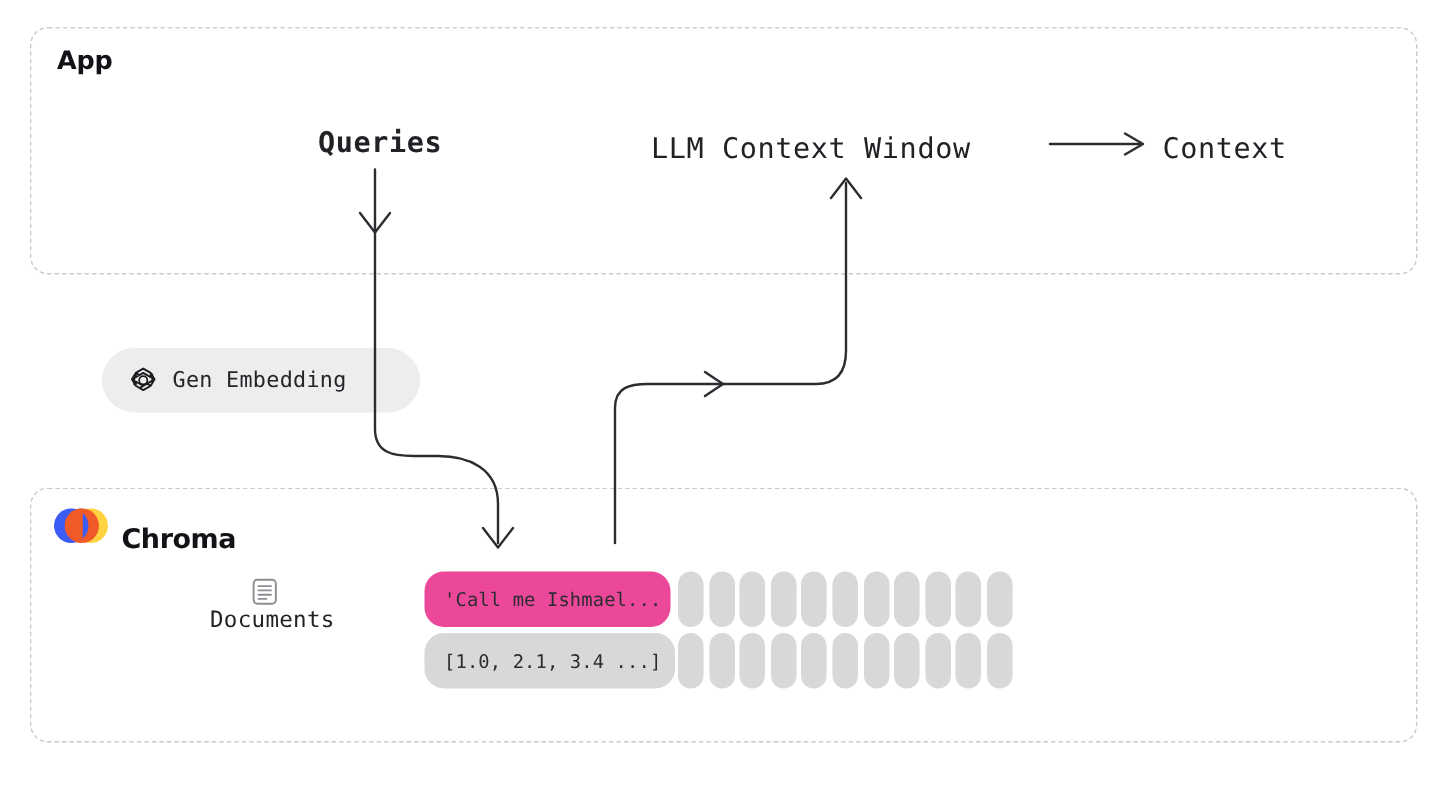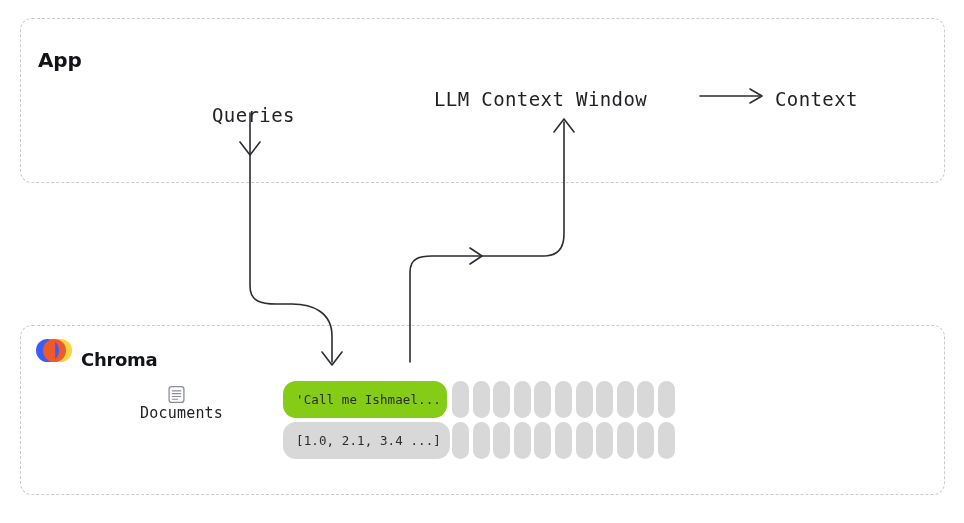--- a/index.html
+++ b/index.html
@@ -30,25 +30,24 @@
     box-sizing: border-box;
     background: transparent;
   }
   #panel-app   { left: 20px;  top: 18px;  width: 925px; height: 165px; }
   #panel-chroma{ left: 20px;  top: 325px; width: 925px; height: 170px; }
 
   .panel-title {
     position: absolute;
     font-family: "DejaVu Sans", "Liberation Sans", sans-serif;
     font-weight: bold;
-    font-size: 20px;
+    font-size: 17px;
     color: #111316;
     letter-spacing: -0.2px;
     white-space: nowrap;
-    margin-top: 17px;
   }
   #app-title { left: 38px; top: 31px; }
 
   
   #chroma-brand {
     position: absolute;
     left: 36px;
     top: 337px;
     display: flex;
     align-items: center;
@@ -91,21 +90,21 @@
 
   
   .mono-label {
     position: absolute;
     font-family: "DejaVu Sans Mono", "Liberation Mono", monospace;
     font-size: 19px;
     color: #202225;
     white-space: nowrap;
     letter-spacing: 0.4px;
   }
-  #lbl-queries { left: 212px; top: 104px; }
+  #lbl-queries { left: 212px; top: 84px; font-weight: bold; }
   #lbl-llm     { left: 434px; top: 88px; }
   #lbl-answer  { left: 775px; top: 88px; }
 
   
   #gen-embedding {
     position: absolute;
     left: 68px;
     top: 232px;
     width: 212px;
     height: 43px;
@@ -215,34 +214,47 @@
     </div>
     <div id="chroma-name">Chroma</div>
   </div>
 
   <div class="mono-label" id="lbl-queries">Queries</div>
 
   <div class="mono-label" id="lbl-llm">LLM Context Window</div>
 
   <div class="mono-label" id="lbl-answer">Context</div>
 
+  <div id="gen-embedding" style="background: rgb(237, 237, 237);">
+    <svg class="oai-icon" viewBox="0 0 24 24">
+      <path fill="none" stroke="#1a1c1f" stroke-width="1.45" stroke-linejoin="round" stroke-linecap="round" d="M12 3.1 L17.7 6.4 L17.7 9.7 L12 6.4 L6.3 9.7 L6.3 6.4 Z
+               M17.7 6.4 L20.6 11.3 L18.9 14.2 L18.9 7.6
+               M20.6 11.3 L17.7 16.2 L14.9 14.6 L20.6 11.3
+               M17.7 16.2 L12 19.5 L9.2 17.9 L14.9 14.6
+               M12 19.5 L6.3 16.2 L6.3 13 L12 16.2
+               M6.3 16.2 L3.4 11.3 L5.1 8.4 L5.1 15
+               M3.4 11.3 L6.3 6.4 L9.1 8 L3.4 11.3"></path>
+      <circle cx="12" cy="12" r="3.1" fill="none" stroke="#1a1c1f" stroke-width="1.3"></circle>
+    </svg>
+    <span class="ge-label">Gen Embedding</span>
+  </div>
 
   <div class="row-item" id="row-documents">
     <svg class="row-icon" viewBox="0 0 20 20">
       <rect x="2.2" y="1.6" width="15.6" height="16.8" rx="2.6" fill="none" stroke="#8b8e93" stroke-width="1.35"></rect>
       <line x1="5.6" y1="6.1" x2="14.4" y2="6.1" stroke="#8b8e93" stroke-width="1.25" stroke-linecap="round"></line>
       <line x1="5.6" y1="9.1" x2="14.4" y2="9.1" stroke="#8b8e93" stroke-width="1.25" stroke-linecap="round"></line>
       <line x1="5.6" y1="12.1" x2="14.4" y2="12.1" stroke="#8b8e93" stroke-width="1.25" stroke-linecap="round"></line>
       <line x1="5.6" y1="15.0" x2="11.2" y2="15.0" stroke="#8b8e93" stroke-width="1.25" stroke-linecap="round"></line>
     </svg>
     <span class="row-label">Documents</span>
   </div>
 
 
-  <div class="value-box" id="val-documents" style="background: #84cc16;">
+  <div class="value-box" id="val-documents" style="background: #ec4899;">
     <span class="value-text">'Call me Ishmael...</span>
   </div>
 
   <div class="value-box" id="val-embeddings" style="background: rgb(216, 216, 216);">
     <span class="value-text">[1.0, 2.1, 3.4 ...]</span>
   </div>
 
   <div id="bar-grid">
       <div class="bar" style="left: 0px; top: 0px; width: 17px; height: 37px; background: rgb(216, 216, 216);"></div>
       <div class="bar" style="left: 20.6px; top: 0px; width: 17px; height: 37px; background: rgb(216, 216, 216);"></div>

